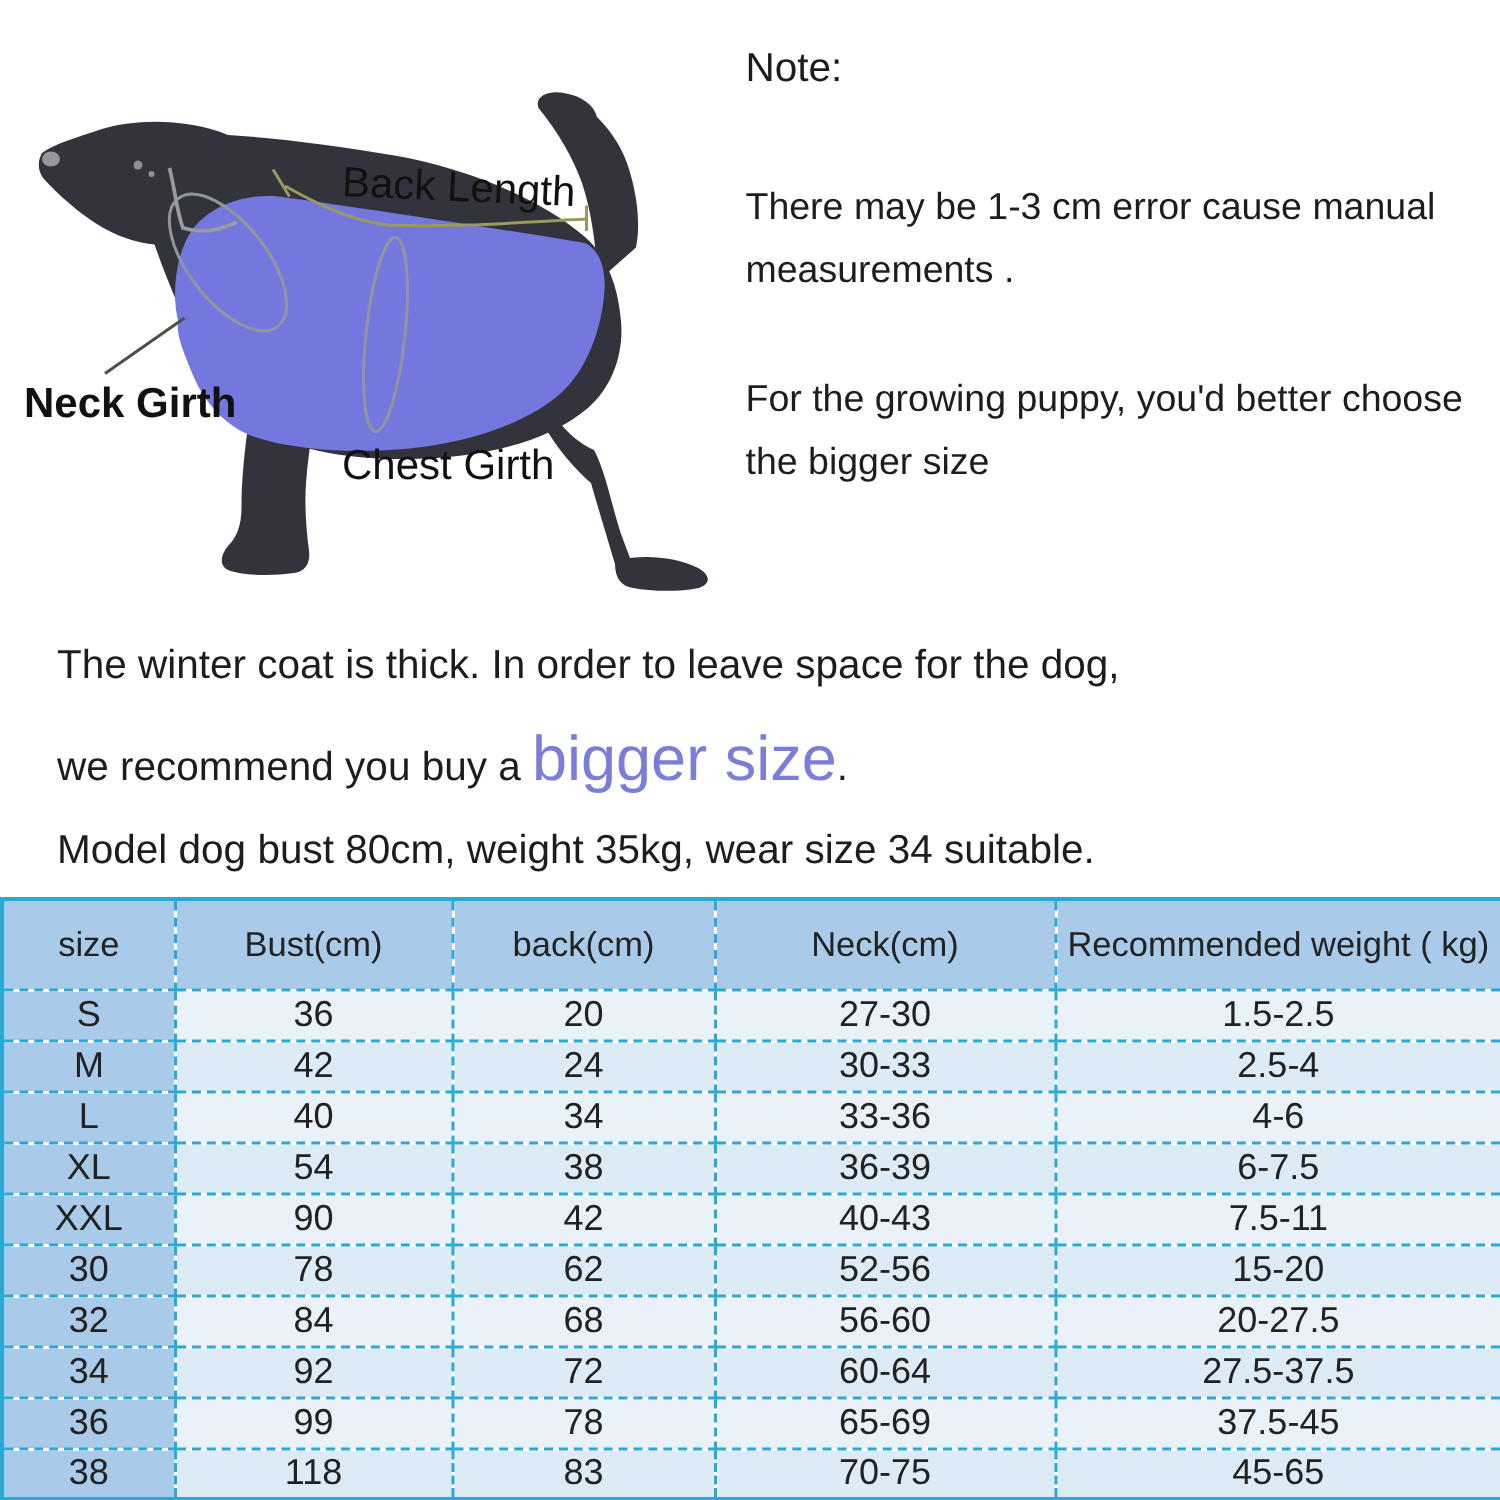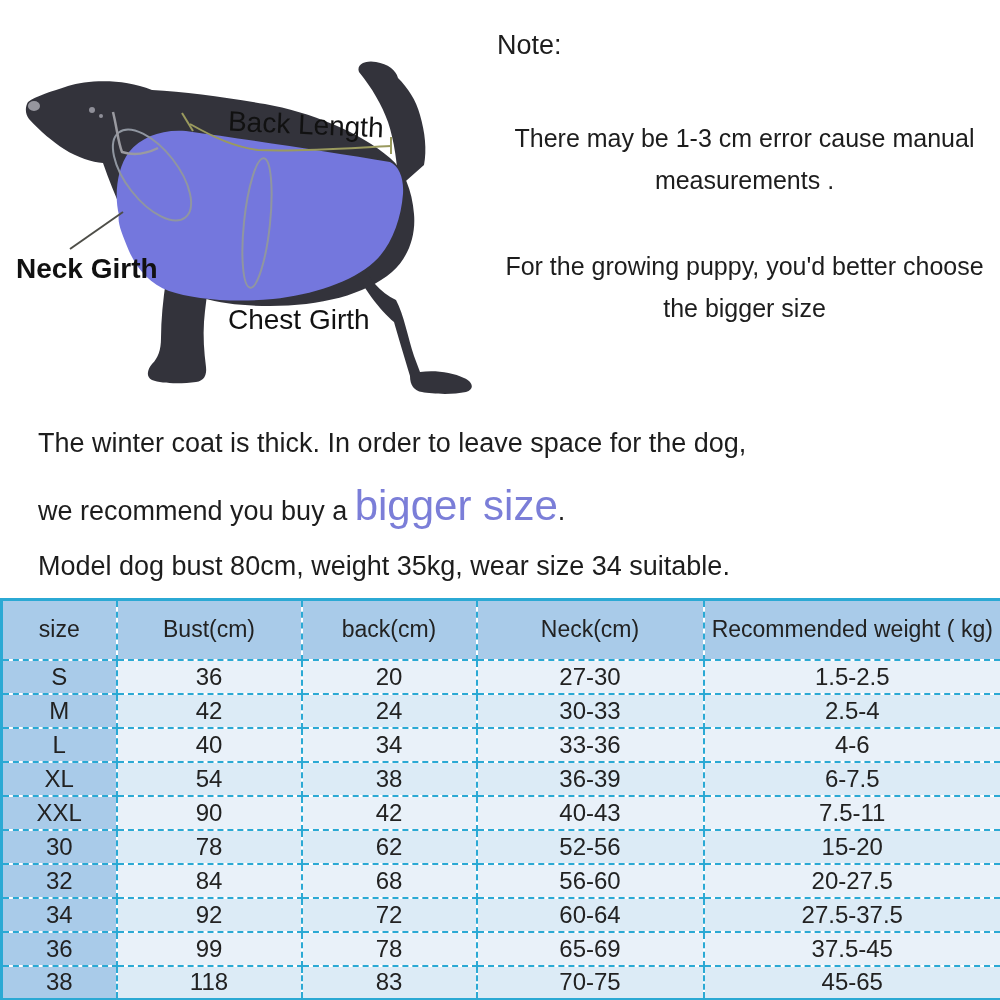--- a/index.html
+++ b/index.html
@@ -16,26 +16,26 @@
   .diagram { position:absolute; left:0; top:0; width:500px; height:400px; }
   .diagram svg { position:absolute; left:0; top:0; }
   .diag-label {
     position:absolute;
     font-size:28px;
     color:#111;
     white-space:nowrap;
   }
   .lbl-back  { left:228px; top:109px; transform:rotate(2.5deg); }
   .lbl-neck  { left:16px;  top:253px;font-weight:bold; }
-  .lbl-chest { left:228px; top:304px; }
+  .lbl-chest { left:228px; top:294px; }
 
   
   .note { position:absolute; left:497px; top:30px; width:495px; }
   .note-title { font-size:27px; margin:0 0 56px 0; }
-  .note-line  { font-size:25px; line-height:42px; white-space:nowrap;text-align:center; }
+  .note-line  { font-size:25px; line-height:42px; white-space:nowrap; }
   .note-para2 { margin-top:44px; }
 
   
   .desc { position:absolute; left:38px; top:428px; width:960px; }
   .desc-line { font-size:27px; white-space:nowrap; }
   .desc-line1 { margin-bottom:26px; }
   .desc-line2 { margin-bottom:24px; }
   .desc-highlight {
     font-size:42px;
     color:var(--accent,#7b7ed8);

